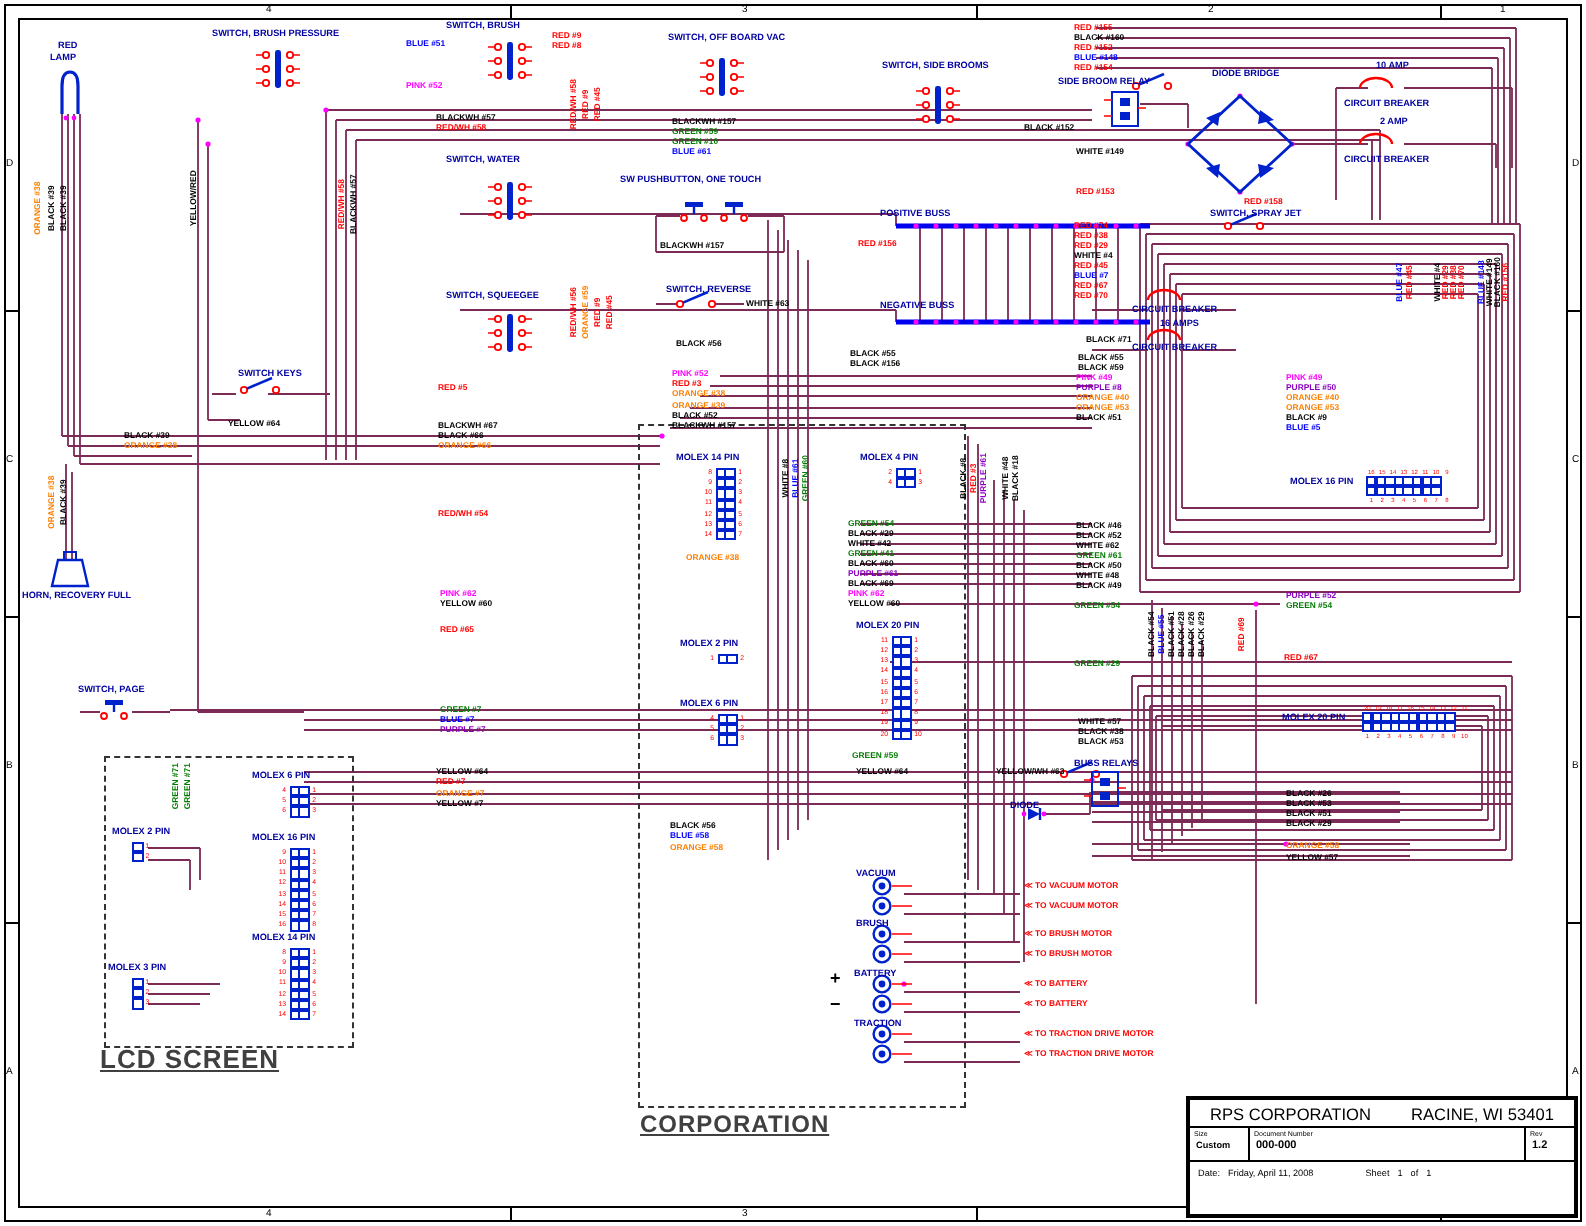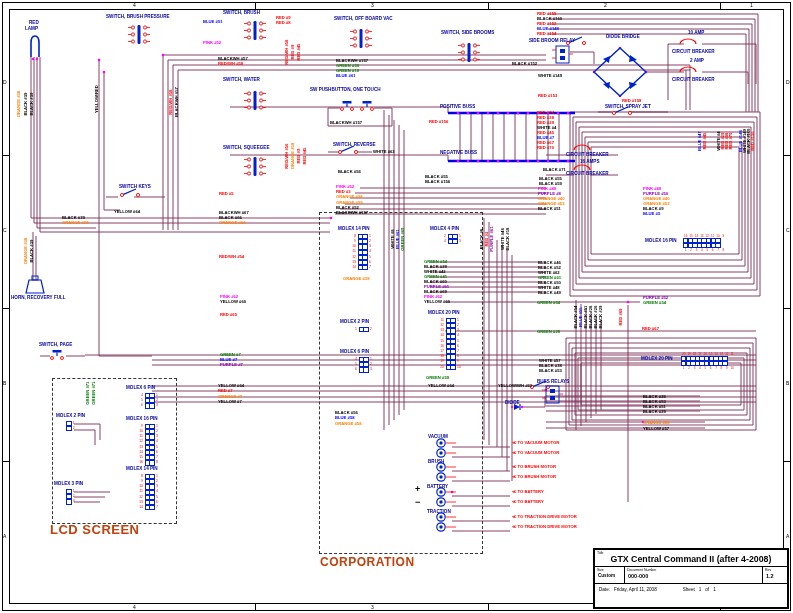--- a/index.html
+++ b/index.html
@@ -5,21 +5,21 @@
   html,body{margin:0;padding:0;background:#fff;}
   #stage{position:relative;width:793px;height:613px;background:#ffffff;overflow:hidden;
          font-family:"Liberation Sans",sans-serif;}
   .frame-outer{position:absolute;inset:2px;border:1.5px solid #000;pointer-events:none;}
   .frame-inner{position:absolute;inset:9px;border:1px solid #000;pointer-events:none;}
   .tick{position:absolute;background:#000;}
   .zone{position:absolute;font-size:5px;color:#000;line-height:1;}
   .wl{position:absolute;font-size:4.2px;font-weight:bold;line-height:1;white-space:nowrap;}
   .vl{transform:rotate(-90deg);transform-origin:center;width:30px;text-align:center;display:inline-block;}
   .dev{position:absolute;font-size:4.6px;font-weight:bold;color:#0000a0;line-height:1;white-space:nowrap;}
-  .sec{position:absolute;color:#c2410c;font-weight:bold;letter-spacing:.5px;line-height:1;}
+  .sec{position:absolute;color:#404040;font-weight:bold;letter-spacing:.5px;line-height:1;text-decoration:underline;}
   .dashbox{position:absolute;border:1px dashed #333;}
   .conn{position:absolute;}
   .crow{display:flex;align-items:center;height:5.2px;}
   .cell{width:5.6px;height:5.2px;border:.8px solid #0022cc;background:#fff;box-sizing:border-box;
         margin-right:-0.8px;flex:0 0 auto;}
   .cellh{width:5.4px;height:5px;border:.8px solid #0022cc;background:#fff;box-sizing:border-box;
         margin-right:-0.8px;flex:0 0 auto;}
   .pn{font-size:3.4px;color:#f00;line-height:1;flex:0 0 auto;}
   .pn.l{width:8px;text-align:right;padding-right:1.5px;}
   .pn.r{width:8px;padding-left:2px;}
@@ -828,23 +828,23 @@
       <div class="tick" style="left: 720px; top: 604px; width: 1px; height: 7px;"></div>
       <div class="tick" style="left: 2px; top: 155px; width: 7px; height: 1px;"></div>
       <div class="tick" style="left: 784px; top: 155px; width: 7px; height: 1px;"></div>
       <div class="tick" style="left: 2px; top: 308px; width: 7px; height: 1px;"></div>
       <div class="tick" style="left: 784px; top: 308px; width: 7px; height: 1px;"></div>
       <div class="tick" style="left: 2px; top: 461px; width: 7px; height: 1px;"></div>
       <div class="tick" style="left: 784px; top: 461px; width: 7px; height: 1px;"></div>
     </div>
 
   <div class="tb">
-    <div class="tb-r2">
-      <span class="tiny">Title</span>
-      <span class="big">GTX Central Command II (after 4-2008)</span>
+    <div class="tb-r1">
+      <span>RPS CORPORATION</span>
+      <span>RACINE, WI  53401</span>
     </div>
     <div class="tb-r3">
       <div class="tb-c" style="width:30px;">
         <span class="tiny">Size</span>
         <span class="val" style="font-size:4.6px;">Custom</span>
       </div>
       <div class="tb-c" style="flex:1;">
         <span class="tiny">Document Number</span>
         <span class="val">000-000</span>
       </div>

